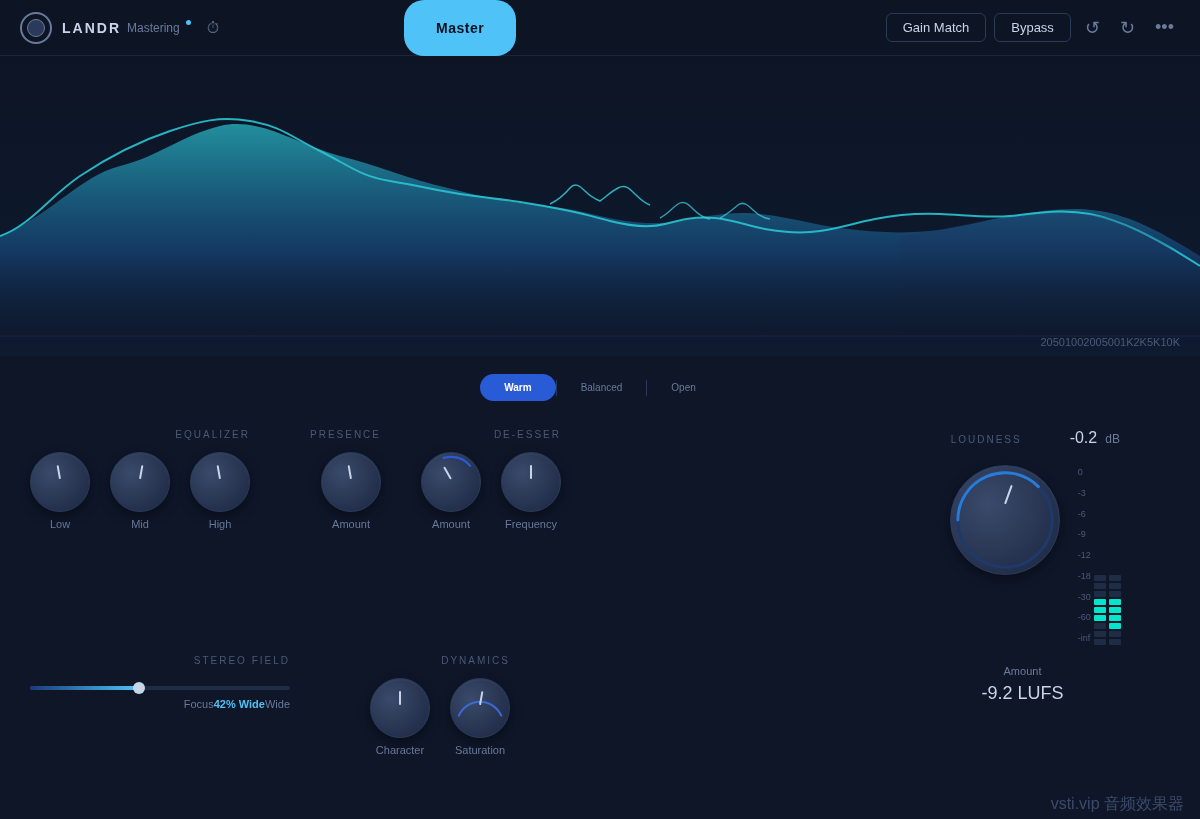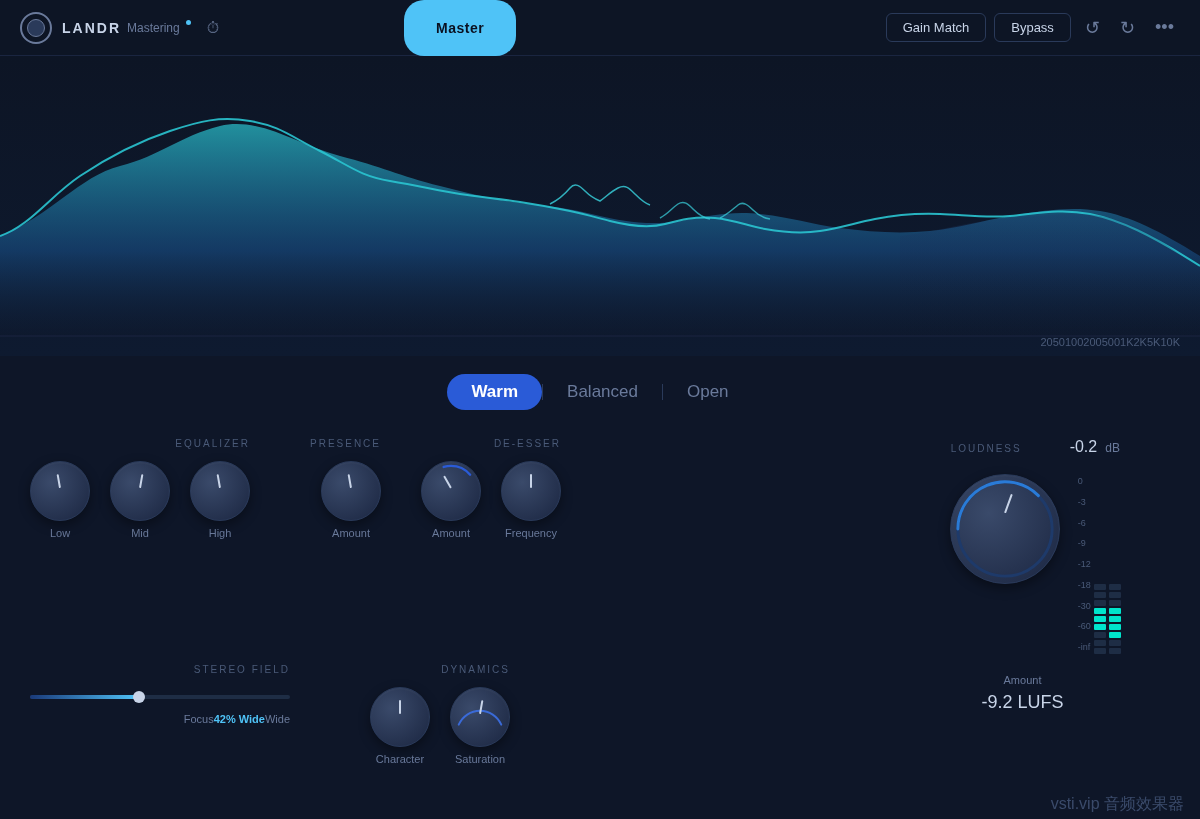--- a/index.html
+++ b/index.html
@@ -134,21 +134,21 @@
       display: flex;
       justify-content: center;
       align-items: center;
       padding: 18px 0;
       gap: 0;
       background: #0e1628;
     }
     .style-option {
       padding: 8px 24px;
       border-radius: 20px;
-      font-size: 17px;
+      font-size: 10px;
       cursor: pointer;
       color: #6a7a9b;
       border: none;
       background: transparent;
     }
     .style-option.active {
       background: #2a5bd7;
       color: #ffffff;
       font-weight: 600;
     }
@@ -323,21 +323,20 @@
       background: #c8d4e8;
       top: -4px;
       left: 42%;
       transform: translateX(-50%);
     }
     .stereo-labels {
       display: flex;
       justify-content: space-between;
       font-size: 11px;
       color: #6a7a9b;
-      margin-top: 6px;
     }
     .stereo-value {
       color: #4fc3f7;
       font-weight: 600;
     }
 
     
     .dynamics-section {
       flex: 0 0 auto;
       margin-left: 60px;

